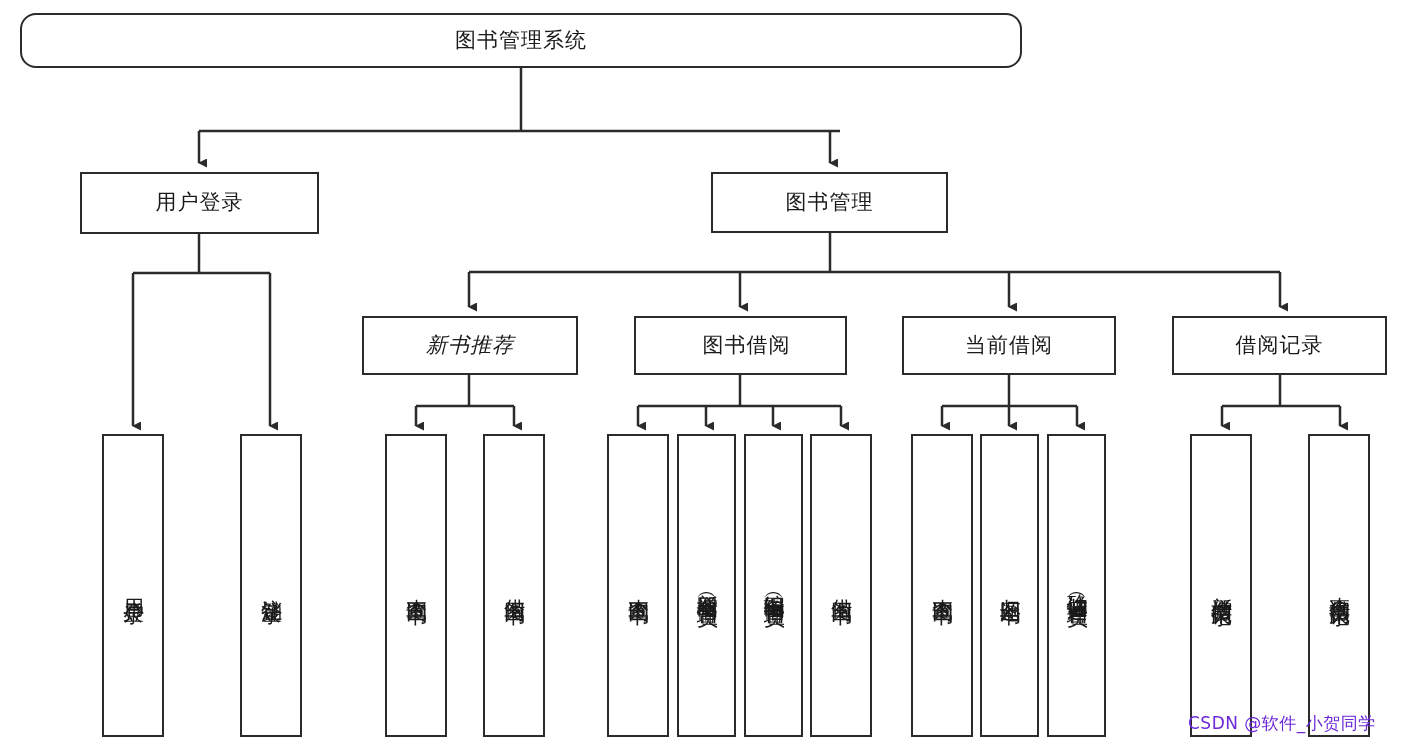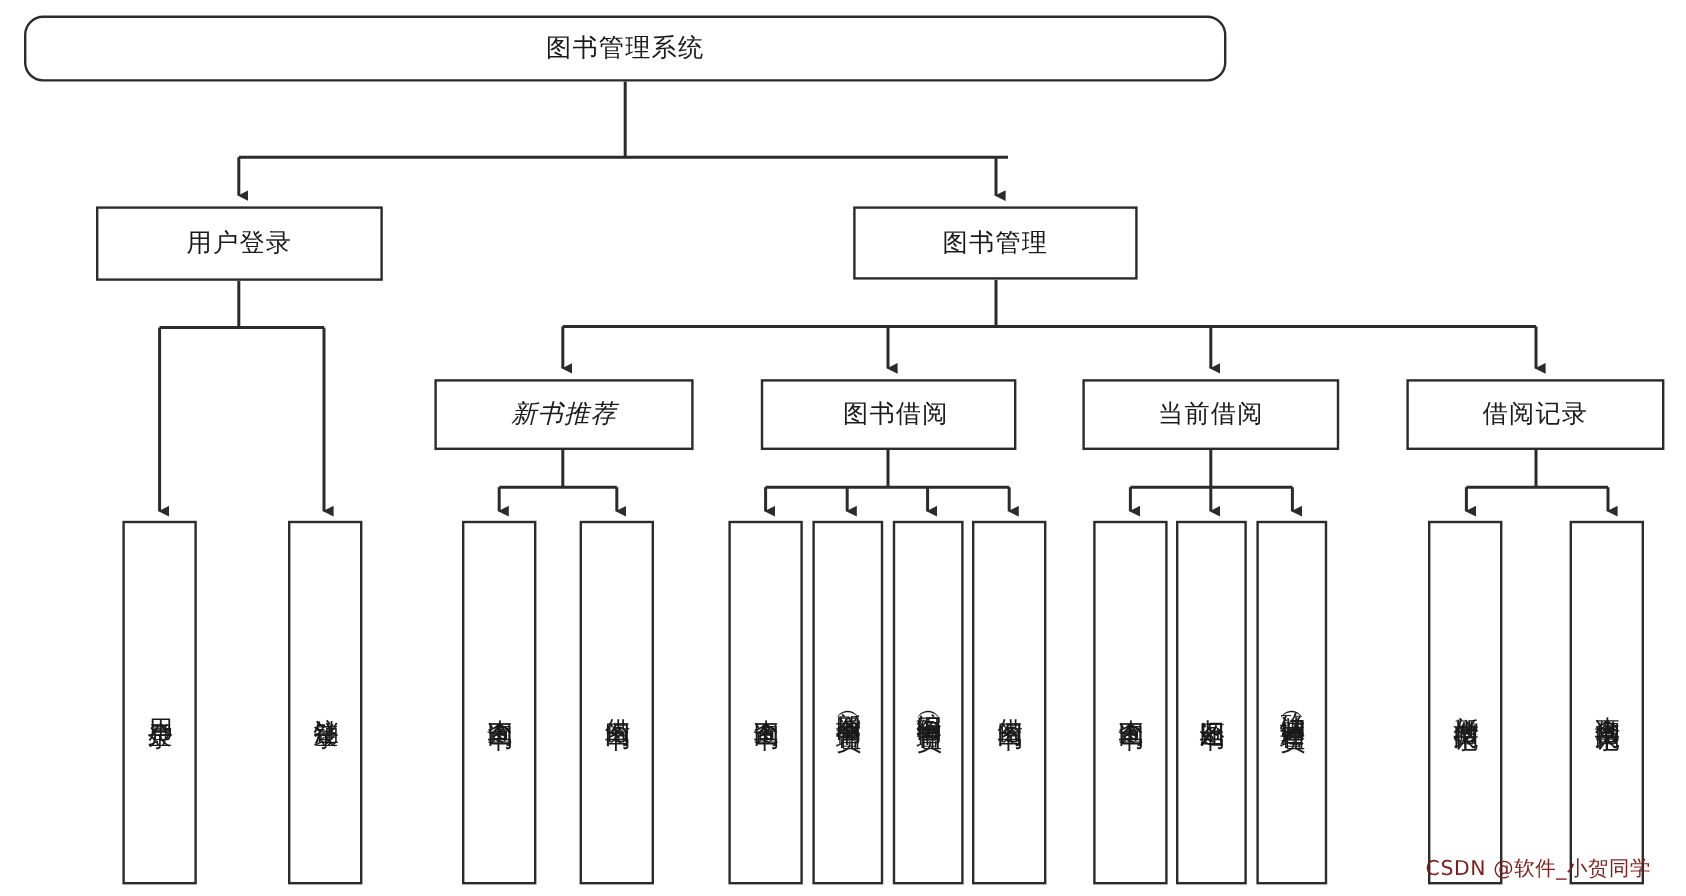--- a/index.html
+++ b/index.html
@@ -26,21 +26,21 @@
     font-size:21px;
     line-height:1.30;
     letter-spacing:2px;
     padding:6px 0;
   }
   .node.v span{display:inline-block;}
   .watermark{
     position:absolute;
     left:1188px;top:712px;
     font-size:17px;
-    color:#7f1d1d;
+    color:#6d28d9;
     letter-spacing:0.5px;
     white-space:nowrap;
     z-index:3;
     font-family:"DejaVu Sans","Liberation Sans",sans-serif;
   }
 </style>
 </head>
 <body>
 
 <div id="canvas">

